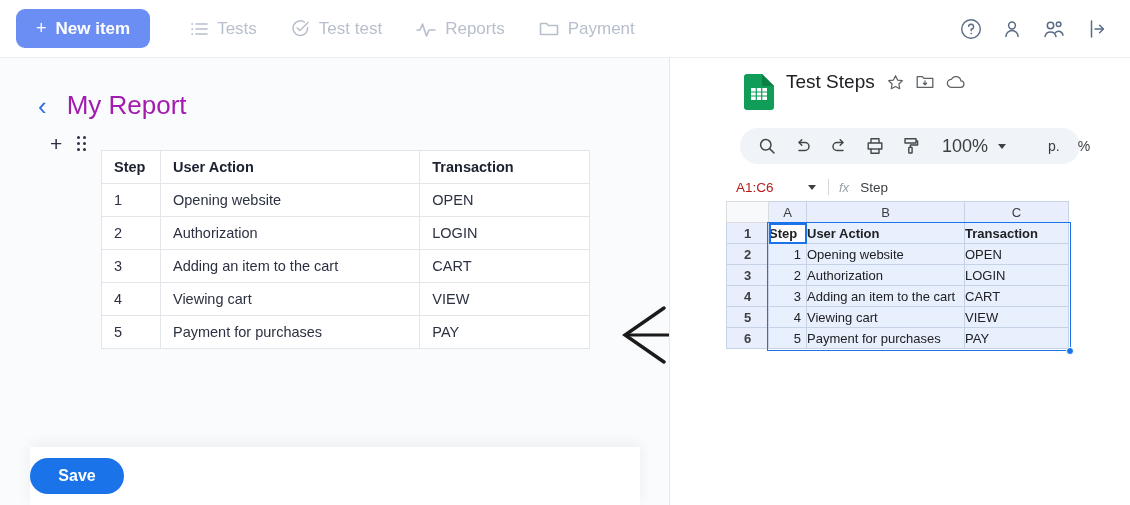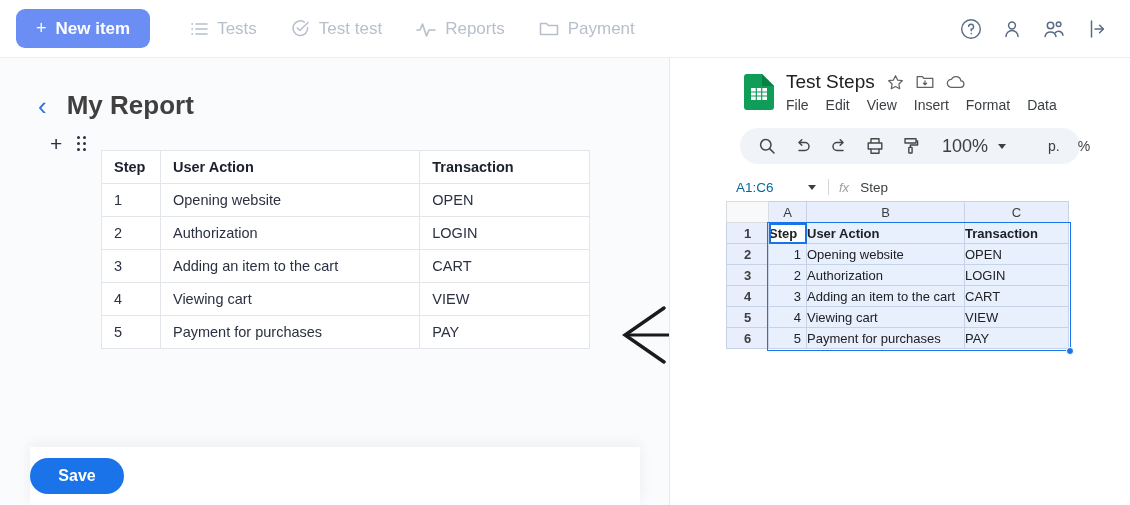--- a/index.html
+++ b/index.html
@@ -54,21 +54,21 @@
   .navicon { cursor: pointer; display: flex; align-items: center; color: #5a6b85; }
 
   
   .leftpanel {
     position: absolute; left: 0; top: 58px; width: 670px; height: 447px;
     background: #fafbfc;
     overflow: hidden;
   }
   .back-row { display: flex; align-items: center; margin: 32px 0 0 38px; gap: 20px; }
   .back-chev { color: #2f6fe0; font-size: 26px; line-height: 1; cursor: pointer; font-weight: 300; }
-  .report-title { font-size: 26px; font-weight: bold; color: #404040; }
+  .report-title { font-size: 26px; font-weight: normal; color: #a21caf; }
 
   .tools-row { display: flex; align-items: center; gap: 15px; margin: 12px 0 0 50px; }
   .tool-plus { font-size: 21px; color: #2b3044; cursor: pointer; line-height: 1; font-weight: 400;}
   .dotgrid { display: grid; grid-template-columns: repeat(2, 3px); grid-template-rows: repeat(3, 3px);
              gap: 3px; cursor: grab; }
   .dotgrid i { width: 3px; height: 3px; background: #2b3044; border-radius: 50%; display: block; }
 
   .steps-table {
     position: absolute; left: 101px; top: 92px;
     width: 489px; border-collapse: collapse;
@@ -141,21 +141,21 @@
   .tb-sep { width: 1px; height: 18px; background: #c9ccd1; margin: 0 3px; }
   .tbtxt { font-size: 14px; color: #3c4043; cursor: pointer; }
 
   
   .fbar {
     position: absolute; left: 726px; top: 174px; width: 404px; height: 26px;
     display: flex; align-items: center;
   }
   .namebox {
     width: 98px; height: 24px; display: flex; align-items: center; justify-content: space-between;
-    padding: 0 8px 0 10px; font-size: 13.5px; color: #0369a1; cursor: pointer;
+    padding: 0 8px 0 10px; font-size: 13.5px; color: #b91c1c; cursor: pointer;
   }
   .fbar-sep { width: 1px; height: 16px; background: #d4d6da; margin: 0 10px 0 4px; }
   .fx { font-size: 13px; font-style: italic; color: #9aa0a6; margin-right: 11px; }
   .fbar-val { font-size: 13.5px; color: #3c4043; }
 
   
   .grid { position: absolute; left: 726px; top: 201px; width: 404px; }
   .gtable { border-collapse: collapse; table-layout: fixed; }
   .gtable td, .gtable th { padding: 0; border: 1px solid #c6d2e6; font-size: 13px; height: 21px; }
   .corner { width: 42px; background: #f8f9fa; border: 1px solid #dadce0 !important; }
@@ -360,28 +360,20 @@
             <path d="M1.2 13.4V2.6h5.2l1.5 1.8h8.9v9z"></path>
             <path d="M9 7v3.6M7.4 9.2L9 10.8l1.6-1.6" stroke-linecap="round"></path>
           </svg>
         </span>
         <span class="titleicon">
           <svg width="20" height="15" viewBox="0 0 20 15" fill="none" stroke="#5f6368" stroke-width="1.3" stroke-linejoin="round">
             <path d="M5.2 12.3a4 4 0 0 1 .3-8 5 5 0 0 1 9.4 1.6 3.2 3.2 0 0 1-.4 6.4z"></path>
           </svg>
         </span>
       </div>
-      <div class="sheets-menu">
-        <span class="menuitem">File</span>
-        <span class="menuitem">Edit</span>
-        <span class="menuitem">View</span>
-        <span class="menuitem">Insert</span>
-        <span class="menuitem">Format</span>
-        <span class="menuitem">Data</span>
-      </div>
     </div>
   </div>
 </div>
 
 <div class="sheets-toolbar">
   <span class="tbicon">
     <svg width="18" height="18" viewBox="0 0 18 18" fill="none" stroke="#444746" stroke-width="1.5" stroke-linecap="round">
       <circle cx="7.8" cy="7.8" r="5.2"></circle>
         <path d="M11.6 11.6L16 16"></path>
     </svg>

